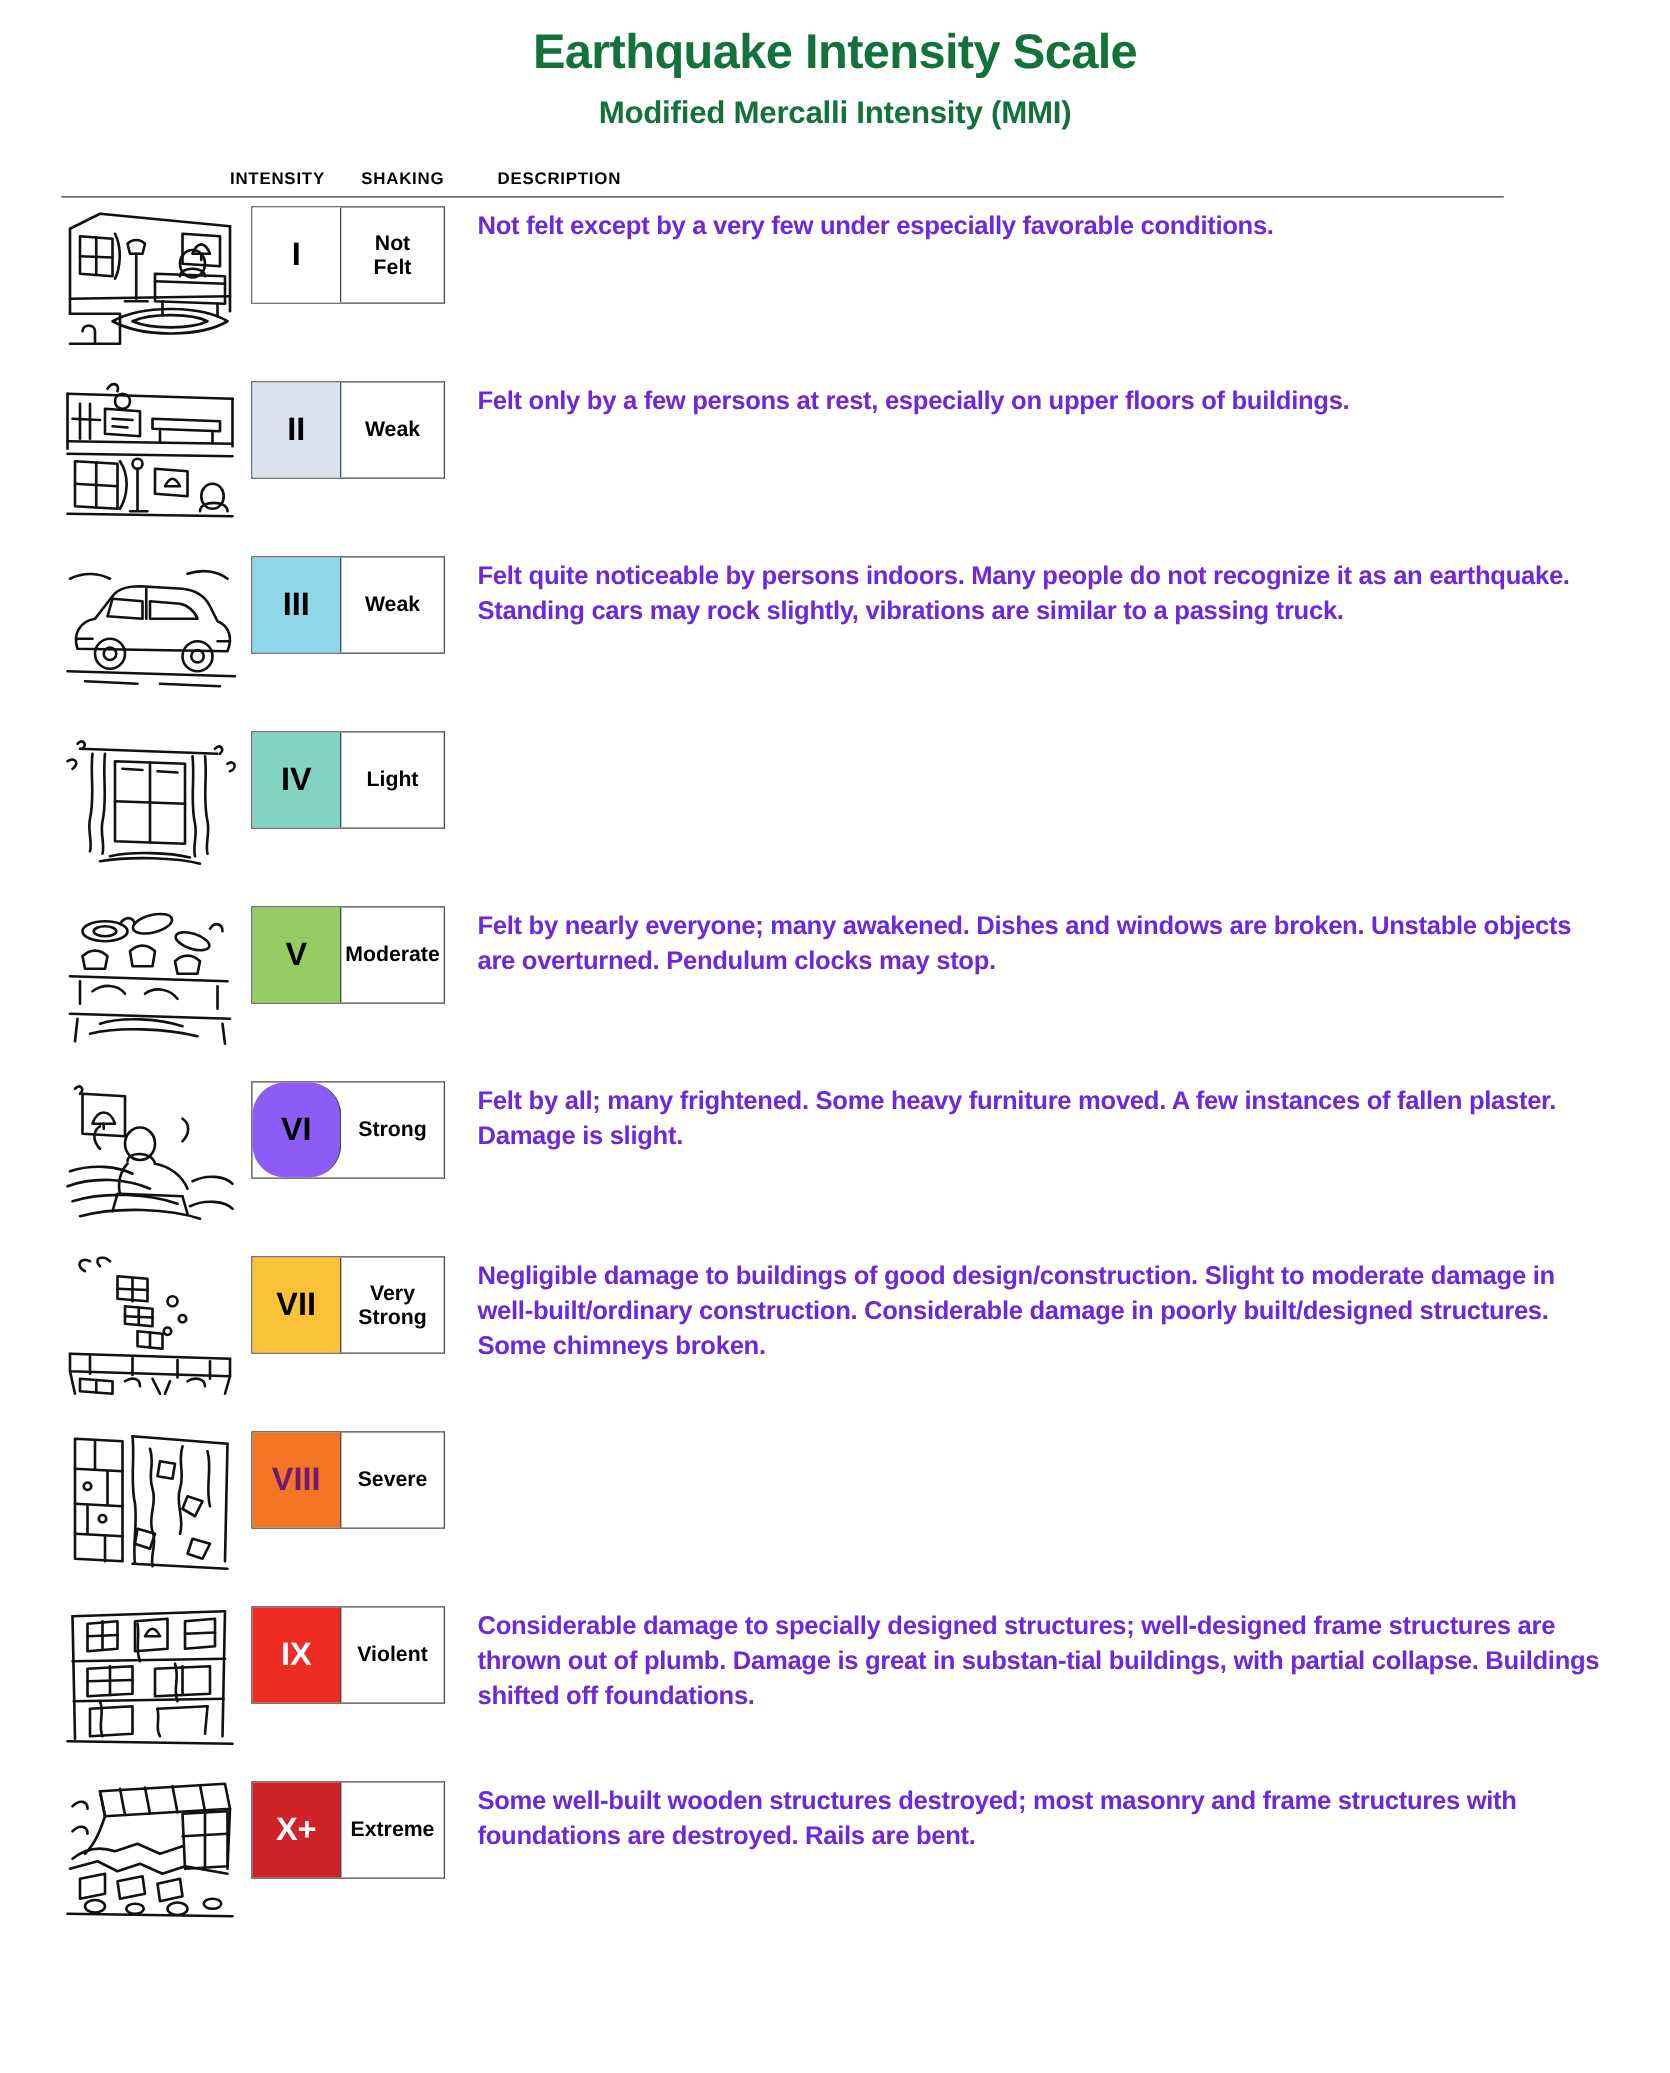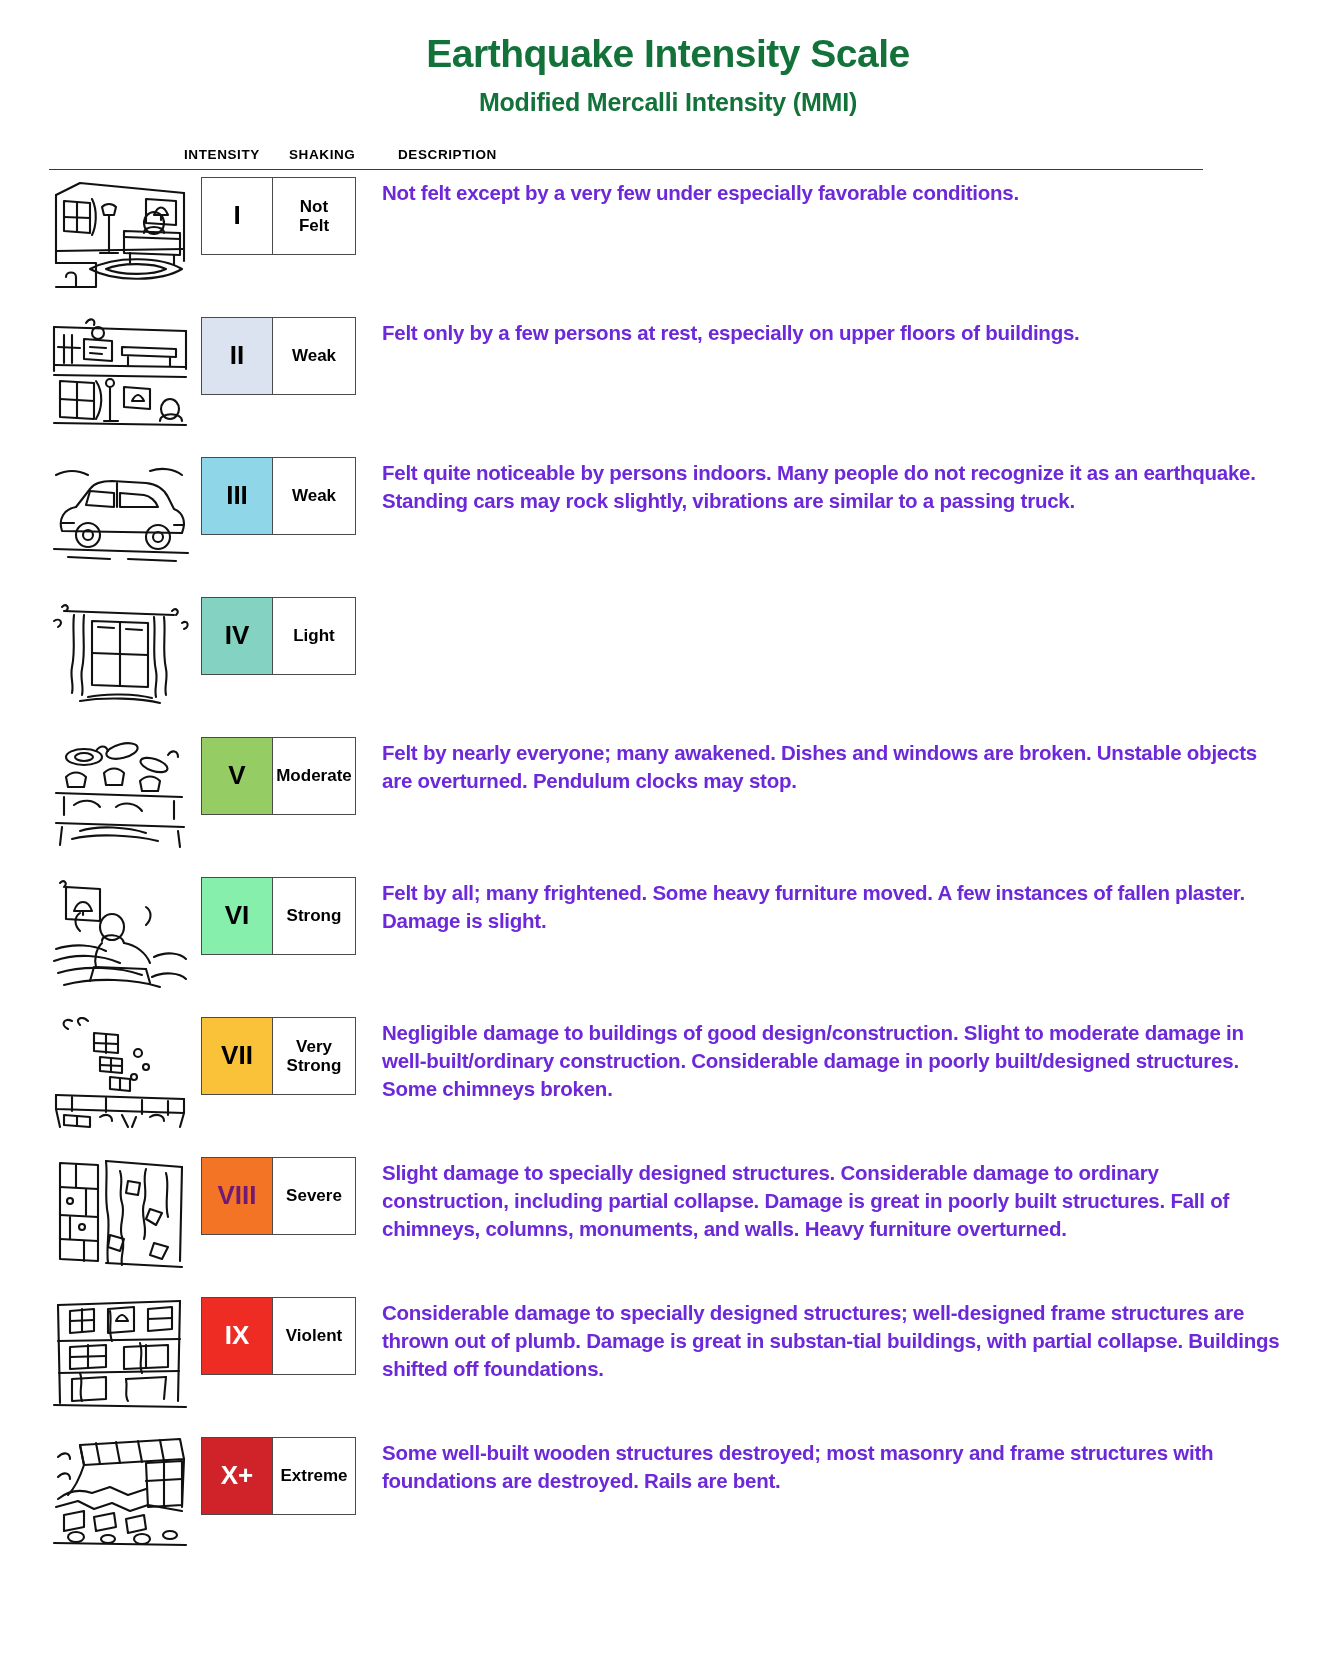--- a/index.html
+++ b/index.html
@@ -25,21 +25,21 @@
   .title-block {
     text-align: center;
     padding-top: 22px;
   }
   .main-title {
     color: #127239;
     font-size: 39px;
     font-weight: bold;
     letter-spacing: -0.5px;
     line-height: 1.05;
-    margin: 12px;
+    margin: 0;
   }
   .sub-title {
     color: #127239;
     font-size: 25px;
     font-weight: bold;
     letter-spacing: -0.2px;
     margin: 13px 0 0 0;
   }
 
   
@@ -327,21 +327,21 @@
     <path d="M96 48 C102 42 102 34 96 30"></path>
     <path d="M6 72 C24 66 44 68 56 74"></path>
     <path d="M4 84 C26 76 52 78 70 86"></path>
     <path d="M104 80 C116 74 130 76 136 82"></path>
     <path d="M8 96 C34 88 70 90 92 98"></path>
     <path d="M102 100 C114 94 130 96 136 102"></path>
     <path d="M14 108 C44 100 86 102 110 110"></path>
   </svg>
         </div>
         <div class="badge">
-          <div class="numeral" style="background: #86efac; color: rgb(0, 0, 0);">VI</div>
+          <div class="numeral" style="background: #8b5cf6; color: rgb(0, 0, 0); border-radius: 26px;">VI</div>
           <div class="shake">Strong</div>
         </div>
         <div class="desc">Felt by all; many frightened. Some heavy furniture moved. A few instances of fallen plaster. Damage is slight.</div>
       </div>
       <div class="row">
         <div class="thumb">
           <svg width="140" height="112" viewBox="0 0 140 112" fill="none" stroke="#111" stroke-width="2.1" stroke-linecap="round" stroke-linejoin="round">
     <path d="M18 12 C10 8 14 0 22 4"></path>
             <path d="M30 8 C24 2 32 -2 38 4"></path>
     <path d="M44 16 L68 18 L68 36 L44 34 Z"></path>
@@ -392,21 +392,20 @@
     <path d="M100 52 L112 56 L106 68 L96 62 Z"></path>
     <path d="M60 78 L74 82 L70 94 L58 90 Z"></path>
     <path d="M104 86 L118 90 L112 102 L100 98 Z"></path>
     <path d="M56 106 L132 110"></path>
   </svg>
         </div>
         <div class="badge">
           <div class="numeral" style="background: rgb(243, 116, 37); color: #701a75;">VIII</div>
           <div class="shake">Severe</div>
         </div>
-        <div class="desc">Slight damage to specially designed structures. Considerable damage to ordinary construction, including partial collapse. Damage is great in poorly built structures. Fall of chimneys, columns, monuments, and walls. Heavy furniture overturned.</div>
       </div>
       <div class="row">
         <div class="thumb">
           <svg width="140" height="112" viewBox="0 0 140 112" fill="none" stroke="#111" stroke-width="2.1" stroke-linecap="round" stroke-linejoin="round">
     <path d="M8 8 L130 4"></path>
     <path d="M8 8 L10 106"></path>
             <path d="M130 4 L128 104"></path>
     <path d="M8 44 L130 42"></path>
             <path d="M9 76 L129 74"></path>
     <path d="M20 14 L44 12 L44 34 L20 36 Z"></path>

